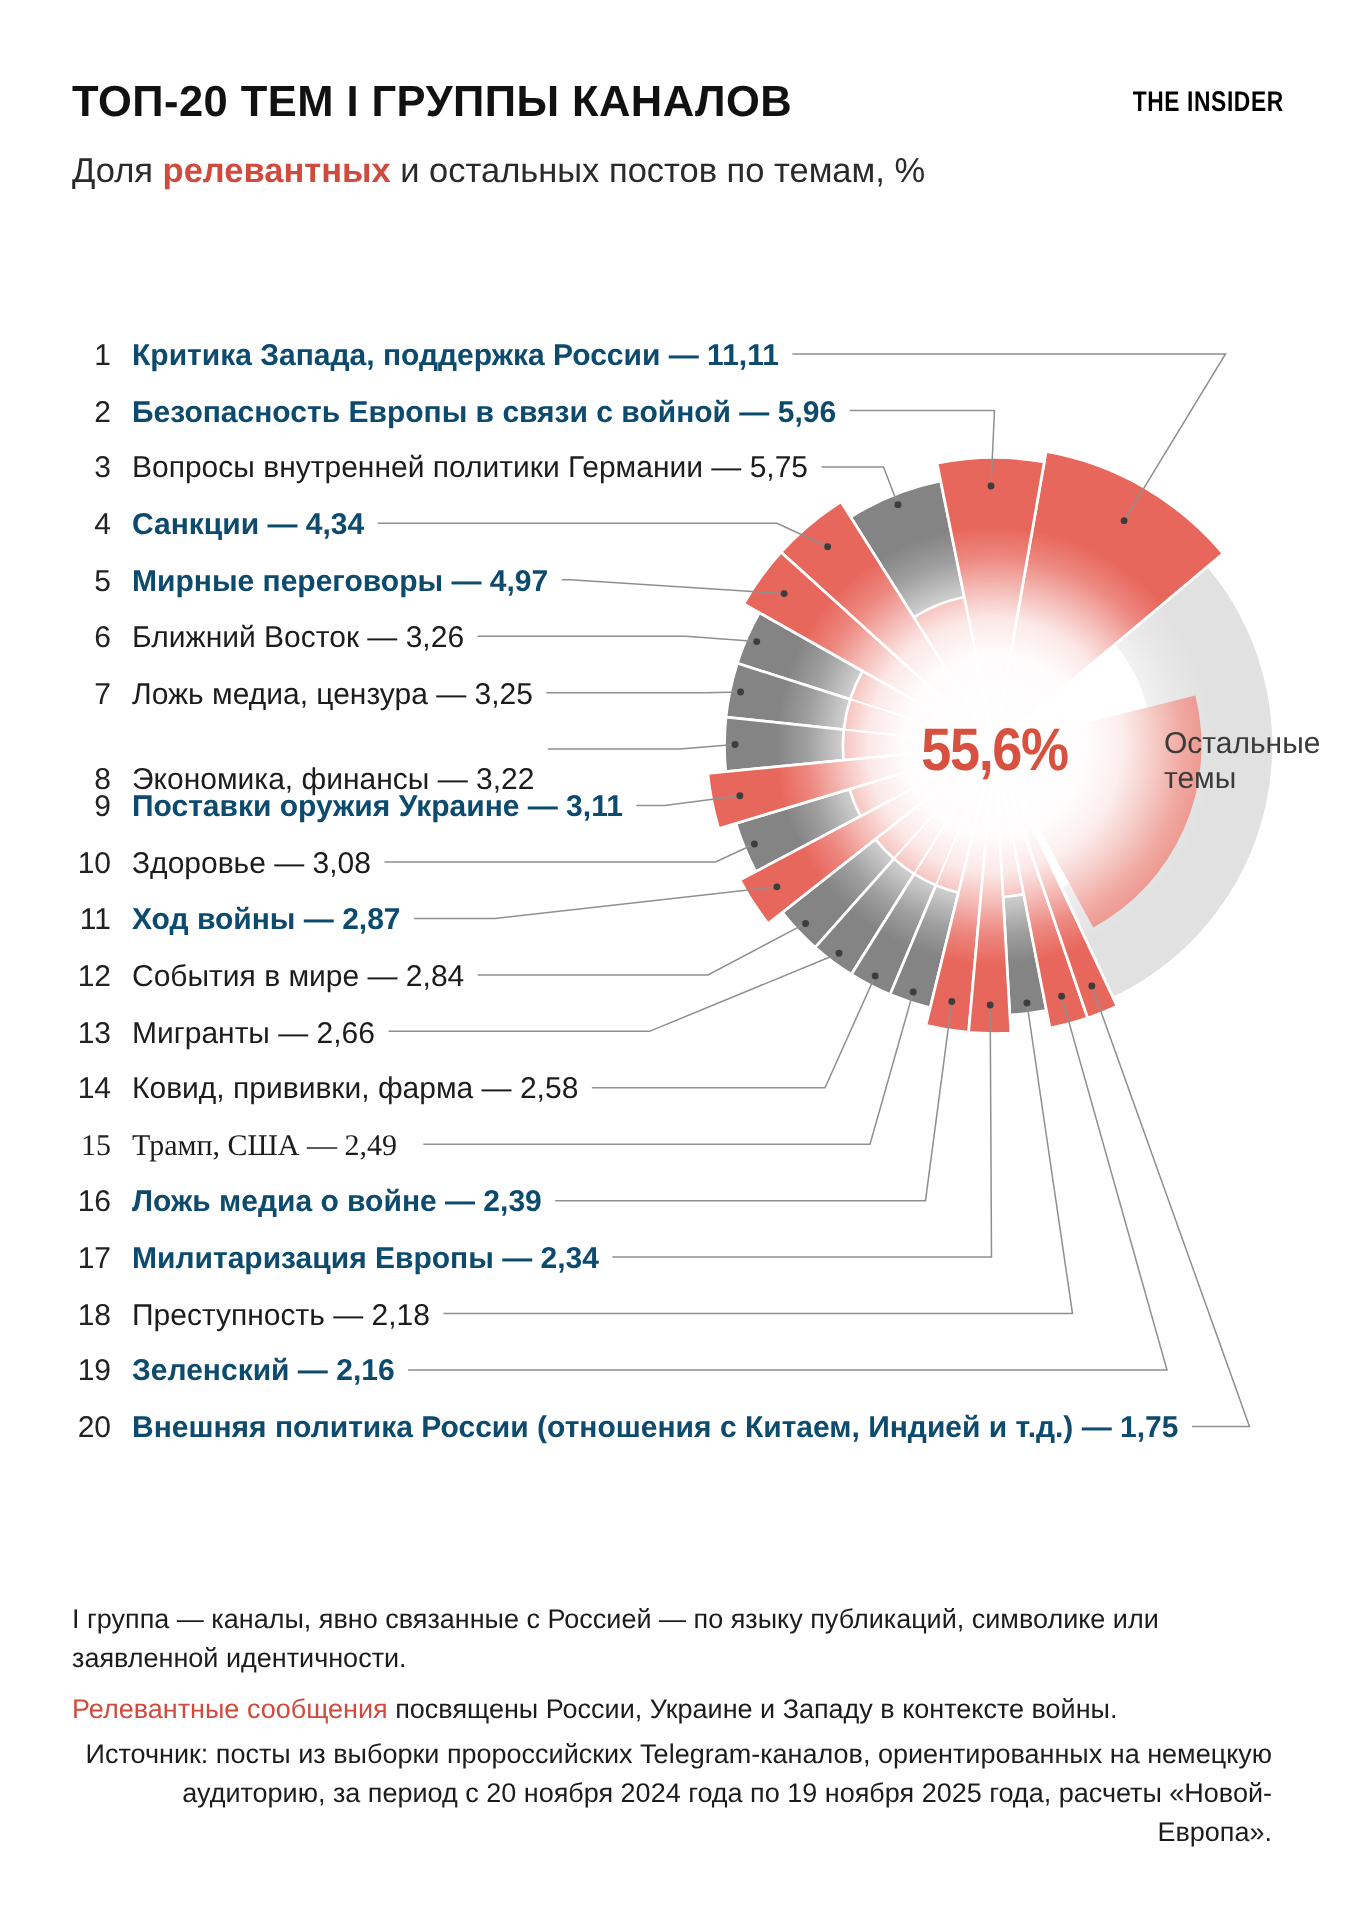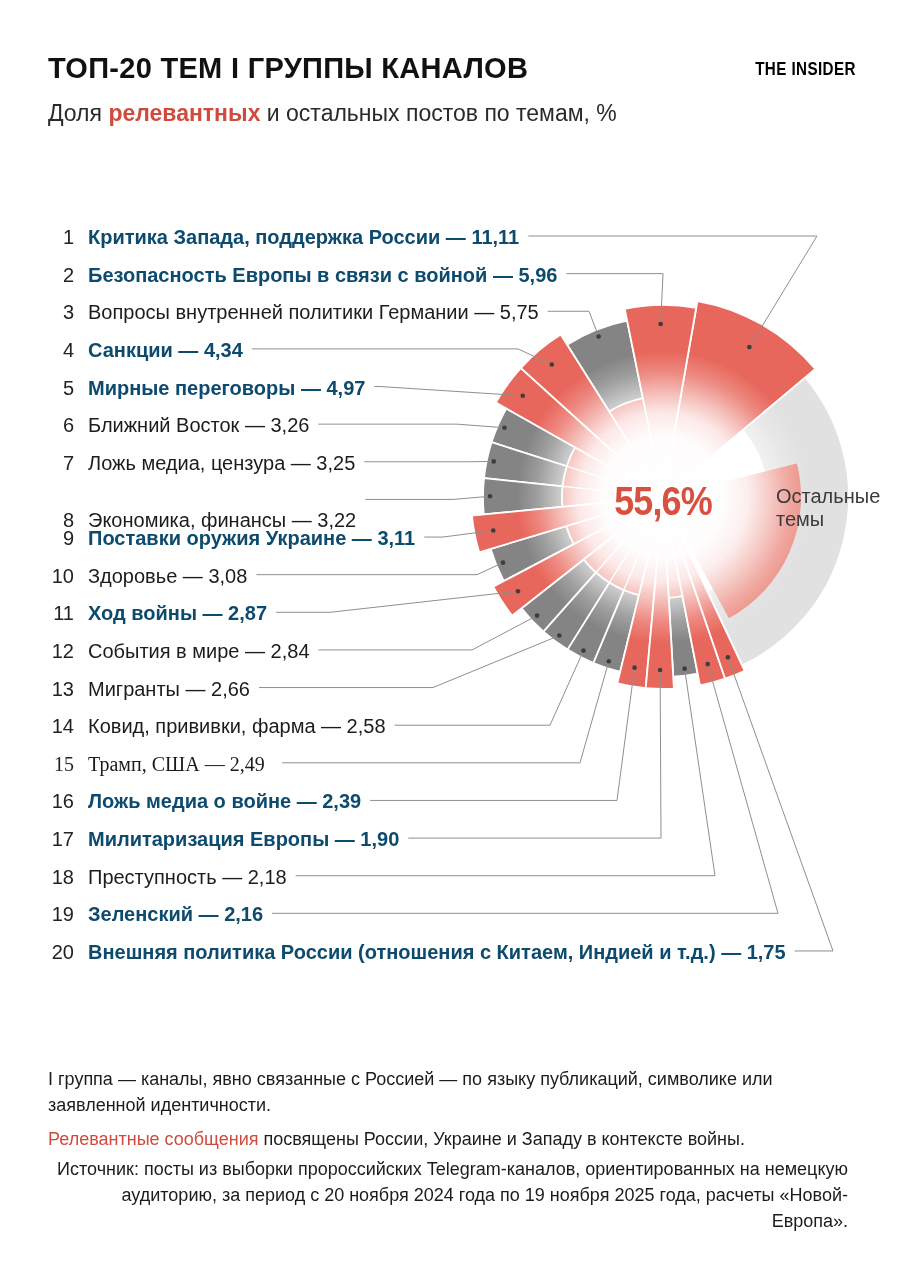--- a/index.html
+++ b/index.html
@@ -137,21 +137,21 @@
       <div class="row" style="top: 448.78px;"><span class="num">7</span><span class="lbl">Ложь медиа, цензура — 3,25</span></div>
       <div class="row" style="top: 486.41px; margin-top: 20px;"><span class="num">8</span><span class="lbl">Экономика, финансы — 3,22</span></div>
       <div class="row" style="top: 524.04px;"><span class="num">9</span><span class="lbl red">Поставки оружия Украине — 3,11</span></div>
       <div class="row" style="top: 561.67px;"><span class="num">10</span><span class="lbl">Здоровье — 3,08</span></div>
       <div class="row" style="top: 599.3px;"><span class="num">11</span><span class="lbl red">Ход войны — 2,87</span></div>
       <div class="row" style="top: 636.93px;"><span class="num">12</span><span class="lbl">События в мире — 2,84</span></div>
       <div class="row" style="top: 674.56px;"><span class="num">13</span><span class="lbl">Мигранты — 2,66</span></div>
       <div class="row" style="top: 712.19px;"><span class="num">14</span><span class="lbl">Ковид, прививки, фарма — 2,58</span></div>
       <div class="row" style="top: 749.82px; font-family: Liberation Serif, serif;"><span class="num">15</span><span class="lbl">Трамп, США — 2,49</span></div>
       <div class="row" style="top: 787.45px;"><span class="num">16</span><span class="lbl red">Ложь медиа о войне — 2,39</span></div>
-      <div class="row" style="top: 825.08px;"><span class="num">17</span><span class="lbl red">Милитаризация Европы — 1,90</span></div>
+      <div class="row" style="top: 825.08px;"><span class="num">17</span><span class="lbl red">Милитаризация Европы — 2,34</span></div>
       <div class="row" style="top: 862.71px;"><span class="num">18</span><span class="lbl">Преступность — 2,18</span></div>
       <div class="row" style="top: 900.34px;"><span class="num">19</span><span class="lbl red">Зеленский — 2,16</span></div>
       <div class="row" style="top: 937.97px;"><span class="num">20</span><span class="lbl red">Внешняя политика России (отношения с Китаем, Индией и т.д.) — 1,75</span></div>
     </div>
 
   <div class="center-label">55,6%</div>
 
   <div class="other-label">Остальные темы</div>
 
   <div class="foot f1">I группа — каналы, явно связанные с Россией — по языку публикаций, символике или заявленной идентичности.</div>

